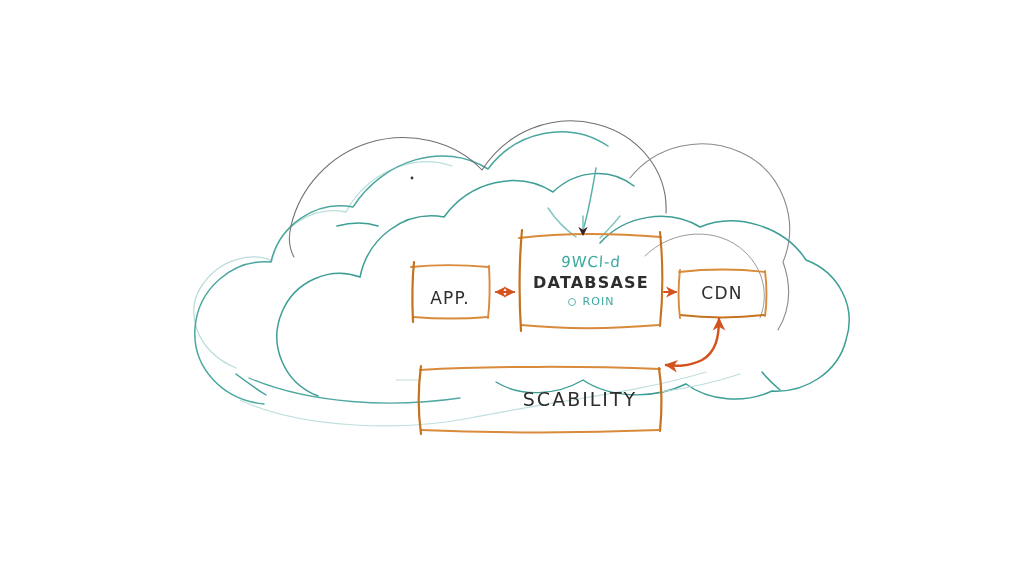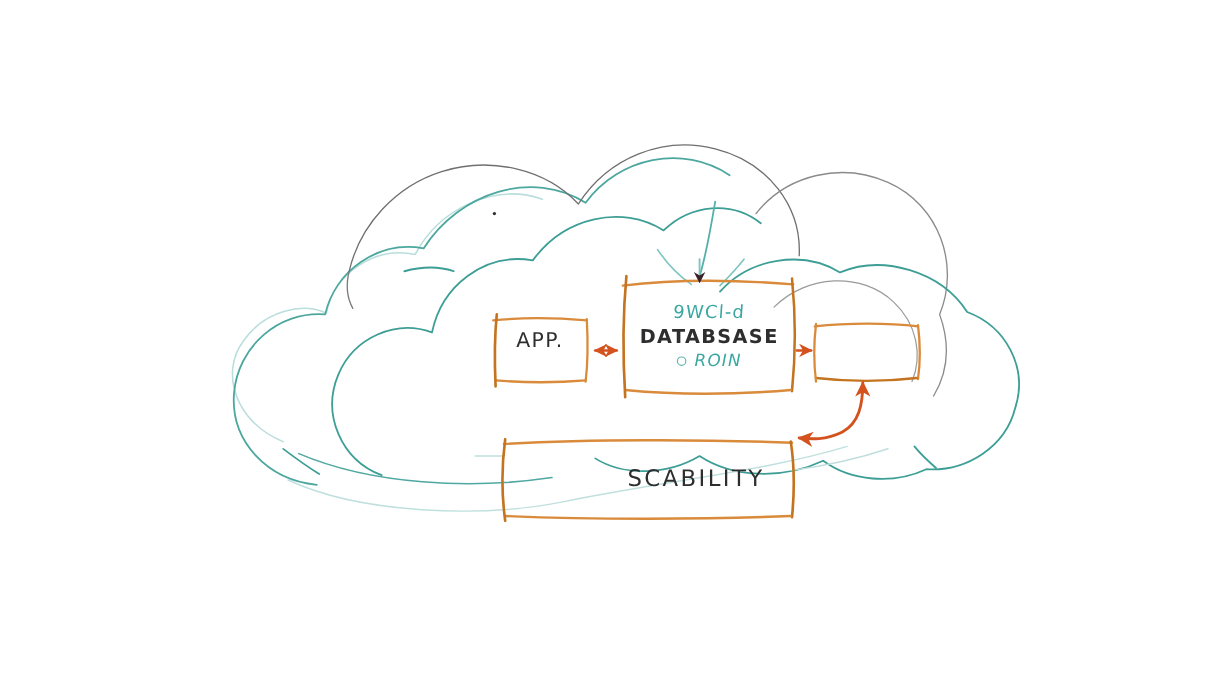--- a/index.html
+++ b/index.html
@@ -36,21 +36,21 @@
     letter-spacing: 1.2px;
   }
   .lbl-teal {
     font-family: "DejaVu Sans", sans-serif;
     color: #3aa8a0;
     letter-spacing: 1px;
   }
   .app-txt { font-size: 17px; }
   .db-top { font-size: 15px; margin-bottom: 2px; transform: skewX(-4deg); }
   .db-mid { font-size: 16px; font-weight: bold; }
-  .db-bot { font-size: 14px; margin-top: 3px; font-style: italic; }
+  .db-bot { font-size: 11px; margin-top: 3px; }
   .cdn-txt { font-size: 17px; }
   .scal-txt { font-size: 19px; letter-spacing: 2px; }
   .bullet-dot {
     display: inline-block;
     width: 6px; height: 6px;
     border: 1.3px solid #5fb8b0;
     border-radius: 50%;
     margin-right: 7px;
     vertical-align: middle;
   }
@@ -161,30 +161,33 @@
 
       <path d="M664 292 L 676 292" stroke="#d4521e" stroke-width="2.1" marker-end="url(#ah-r)"></path>
 
       <path d="M583 216 L 583 234" stroke="#7fc6c1" stroke-width="1.6" marker-end="url(#ah-dark)"></path>
 
       <path d="M719 319 C 719 337 716 352 702 360 C 688 367 676 366 666 365" stroke="#d4521e" stroke-width="2.4" marker-start="url(#ah-l)" marker-end="url(#ah-r)"></path>
 
     </g>
   </svg>
 
-  <div class="box-label" style="left:412px; top:252px; width:76px; height:64px;text-align:right;">
+  <div class="box-label" style="left:412px; top:266px; width:76px; height:64px;text-align:right;">
     <span class="lbl-main app-txt">APP.</span>
   </div>
 
   <div class="box-label" style="left:520px; top:234px; width:142px; height:92px;">
     <span class="lbl-teal db-top">9WCl-d</span>
     <span class="lbl-main db-mid">DATABSASE</span>
     <span class="lbl-teal db-bot">
       <span class="bullet-dot"></span><span>ROIN</span>
     </span>
   </div>
 
+  <div class="box-label" style="left:679px; top:270px; width:86px; height:46px;">
+    <span class="lbl-main cdn-txt">CDN</span>
+  </div>
 
   <div class="box-label" style="left:420px; top:368px; width:240px; height:62px;margin-left:40px;">
     <span class="lbl-main scal-txt">SCABILITY</span>
   </div>
 
 </div>
 
 </body></html>

